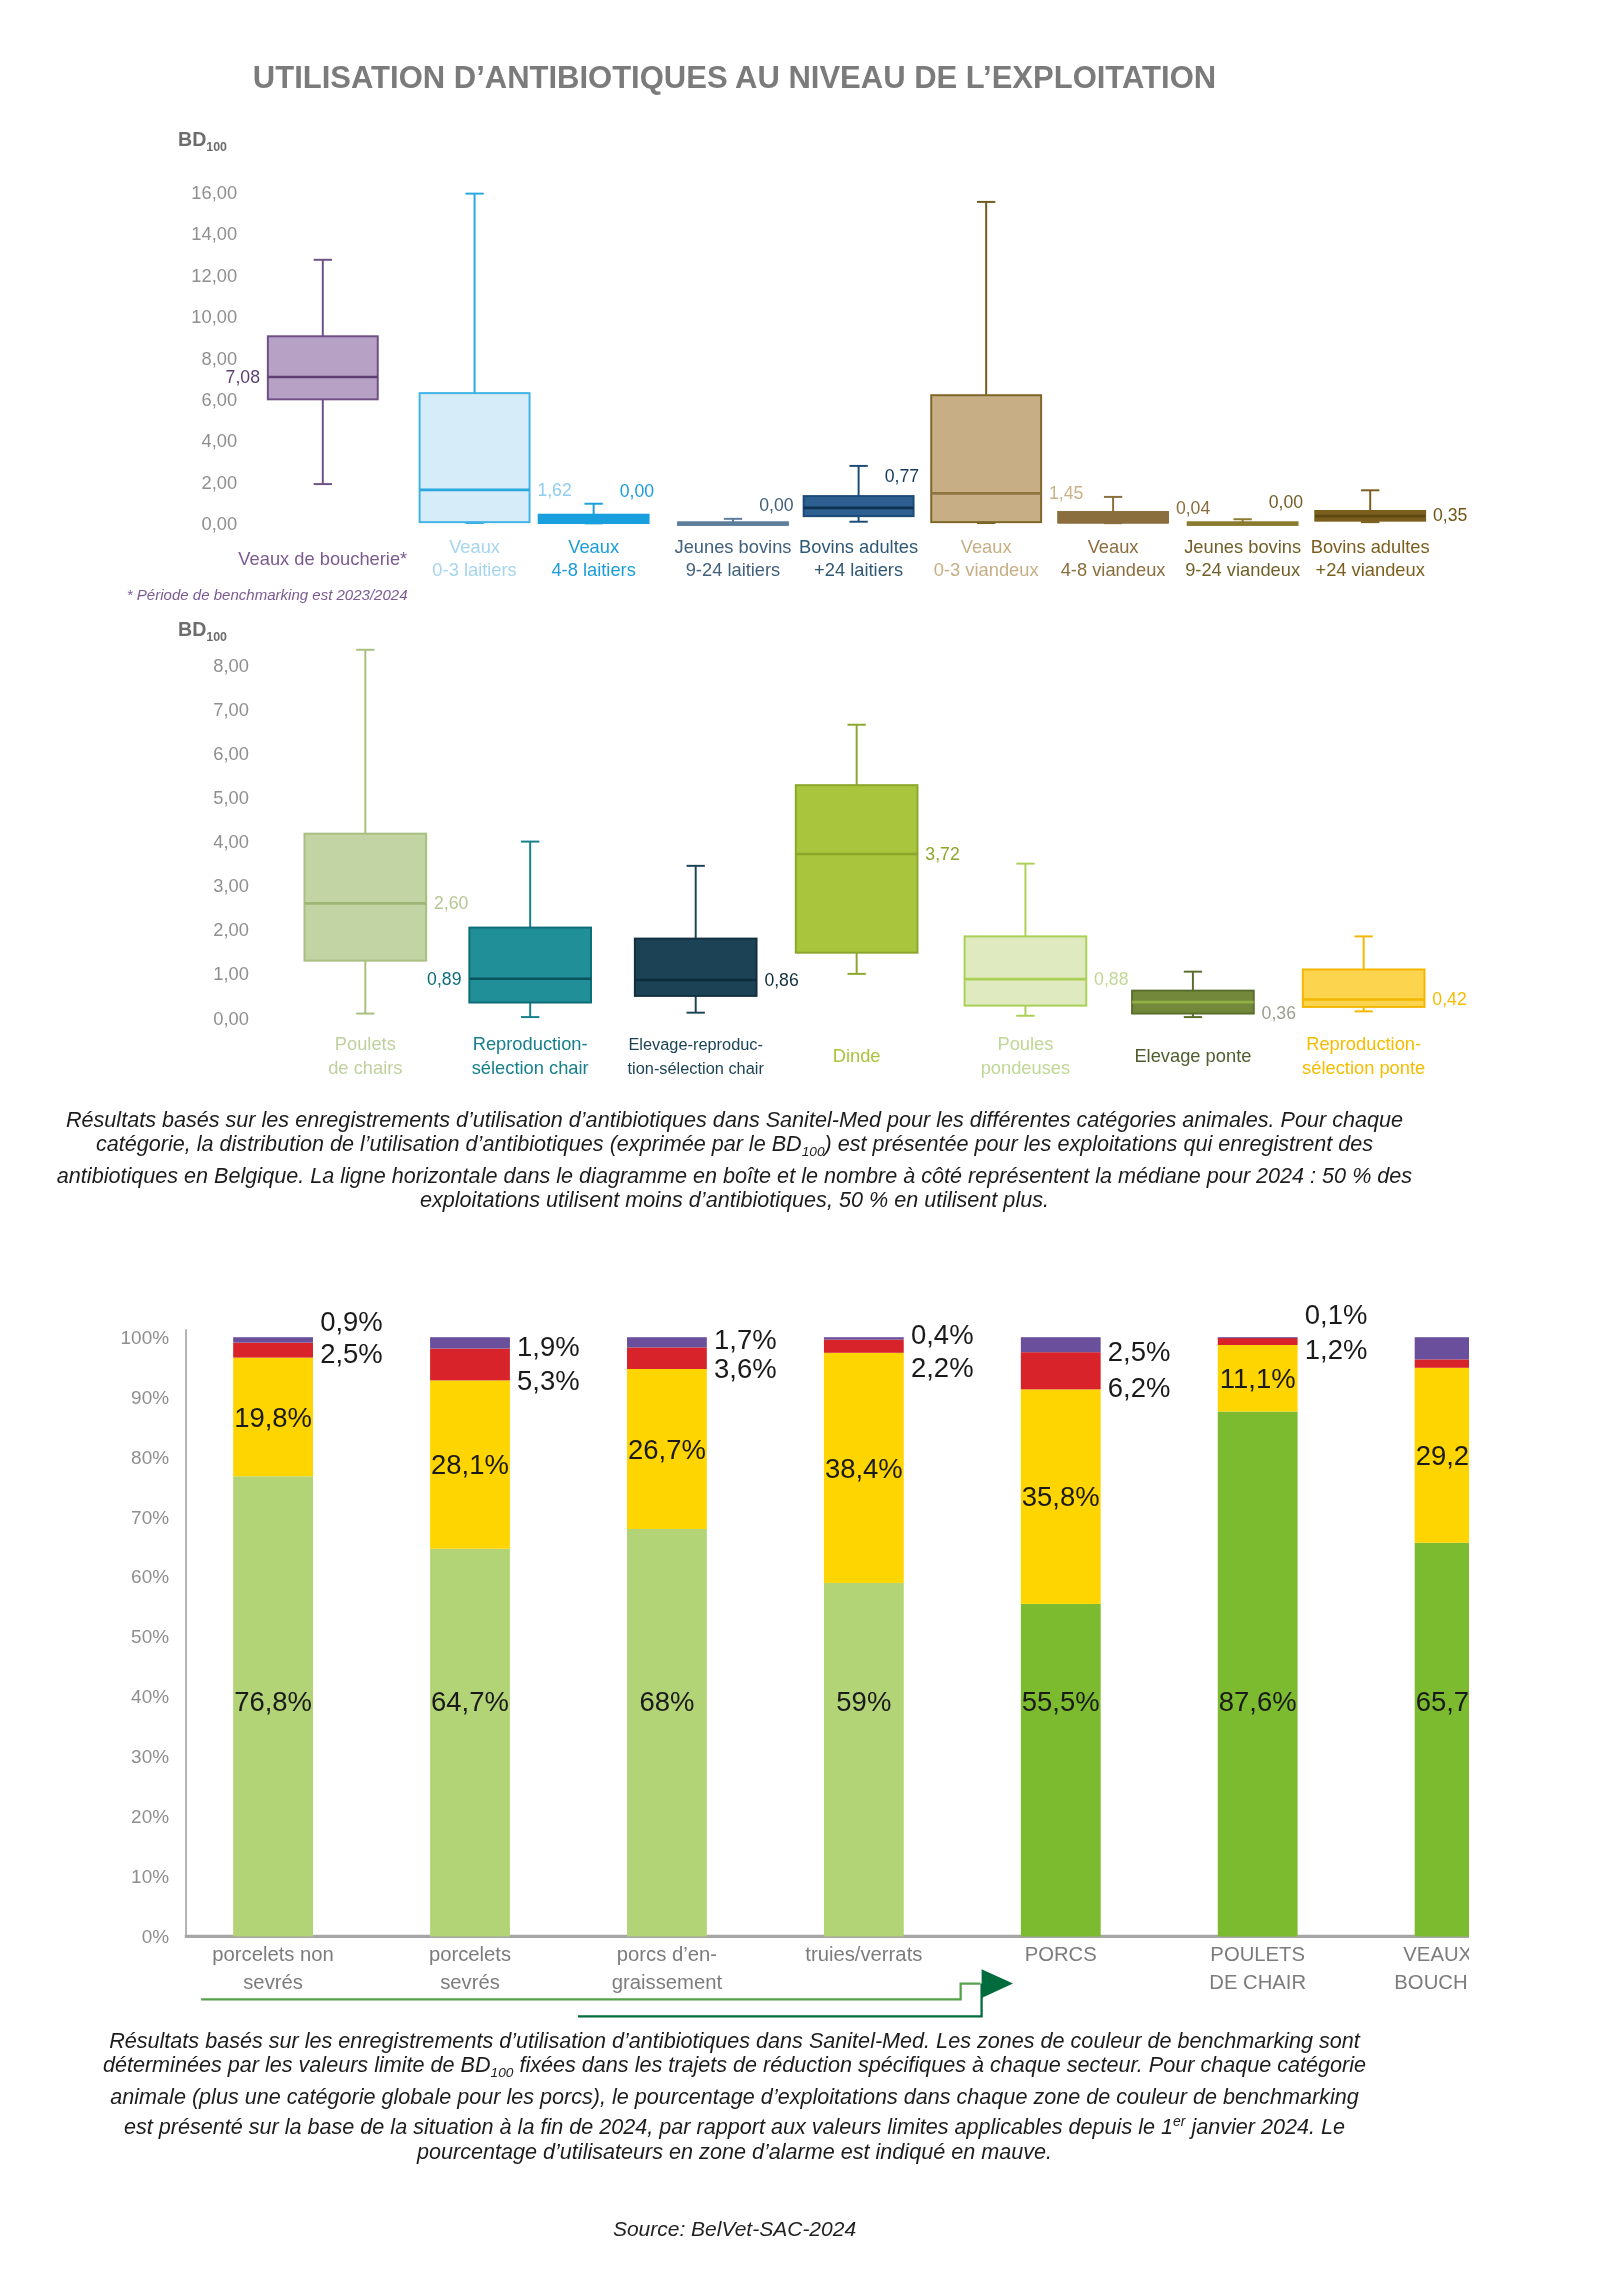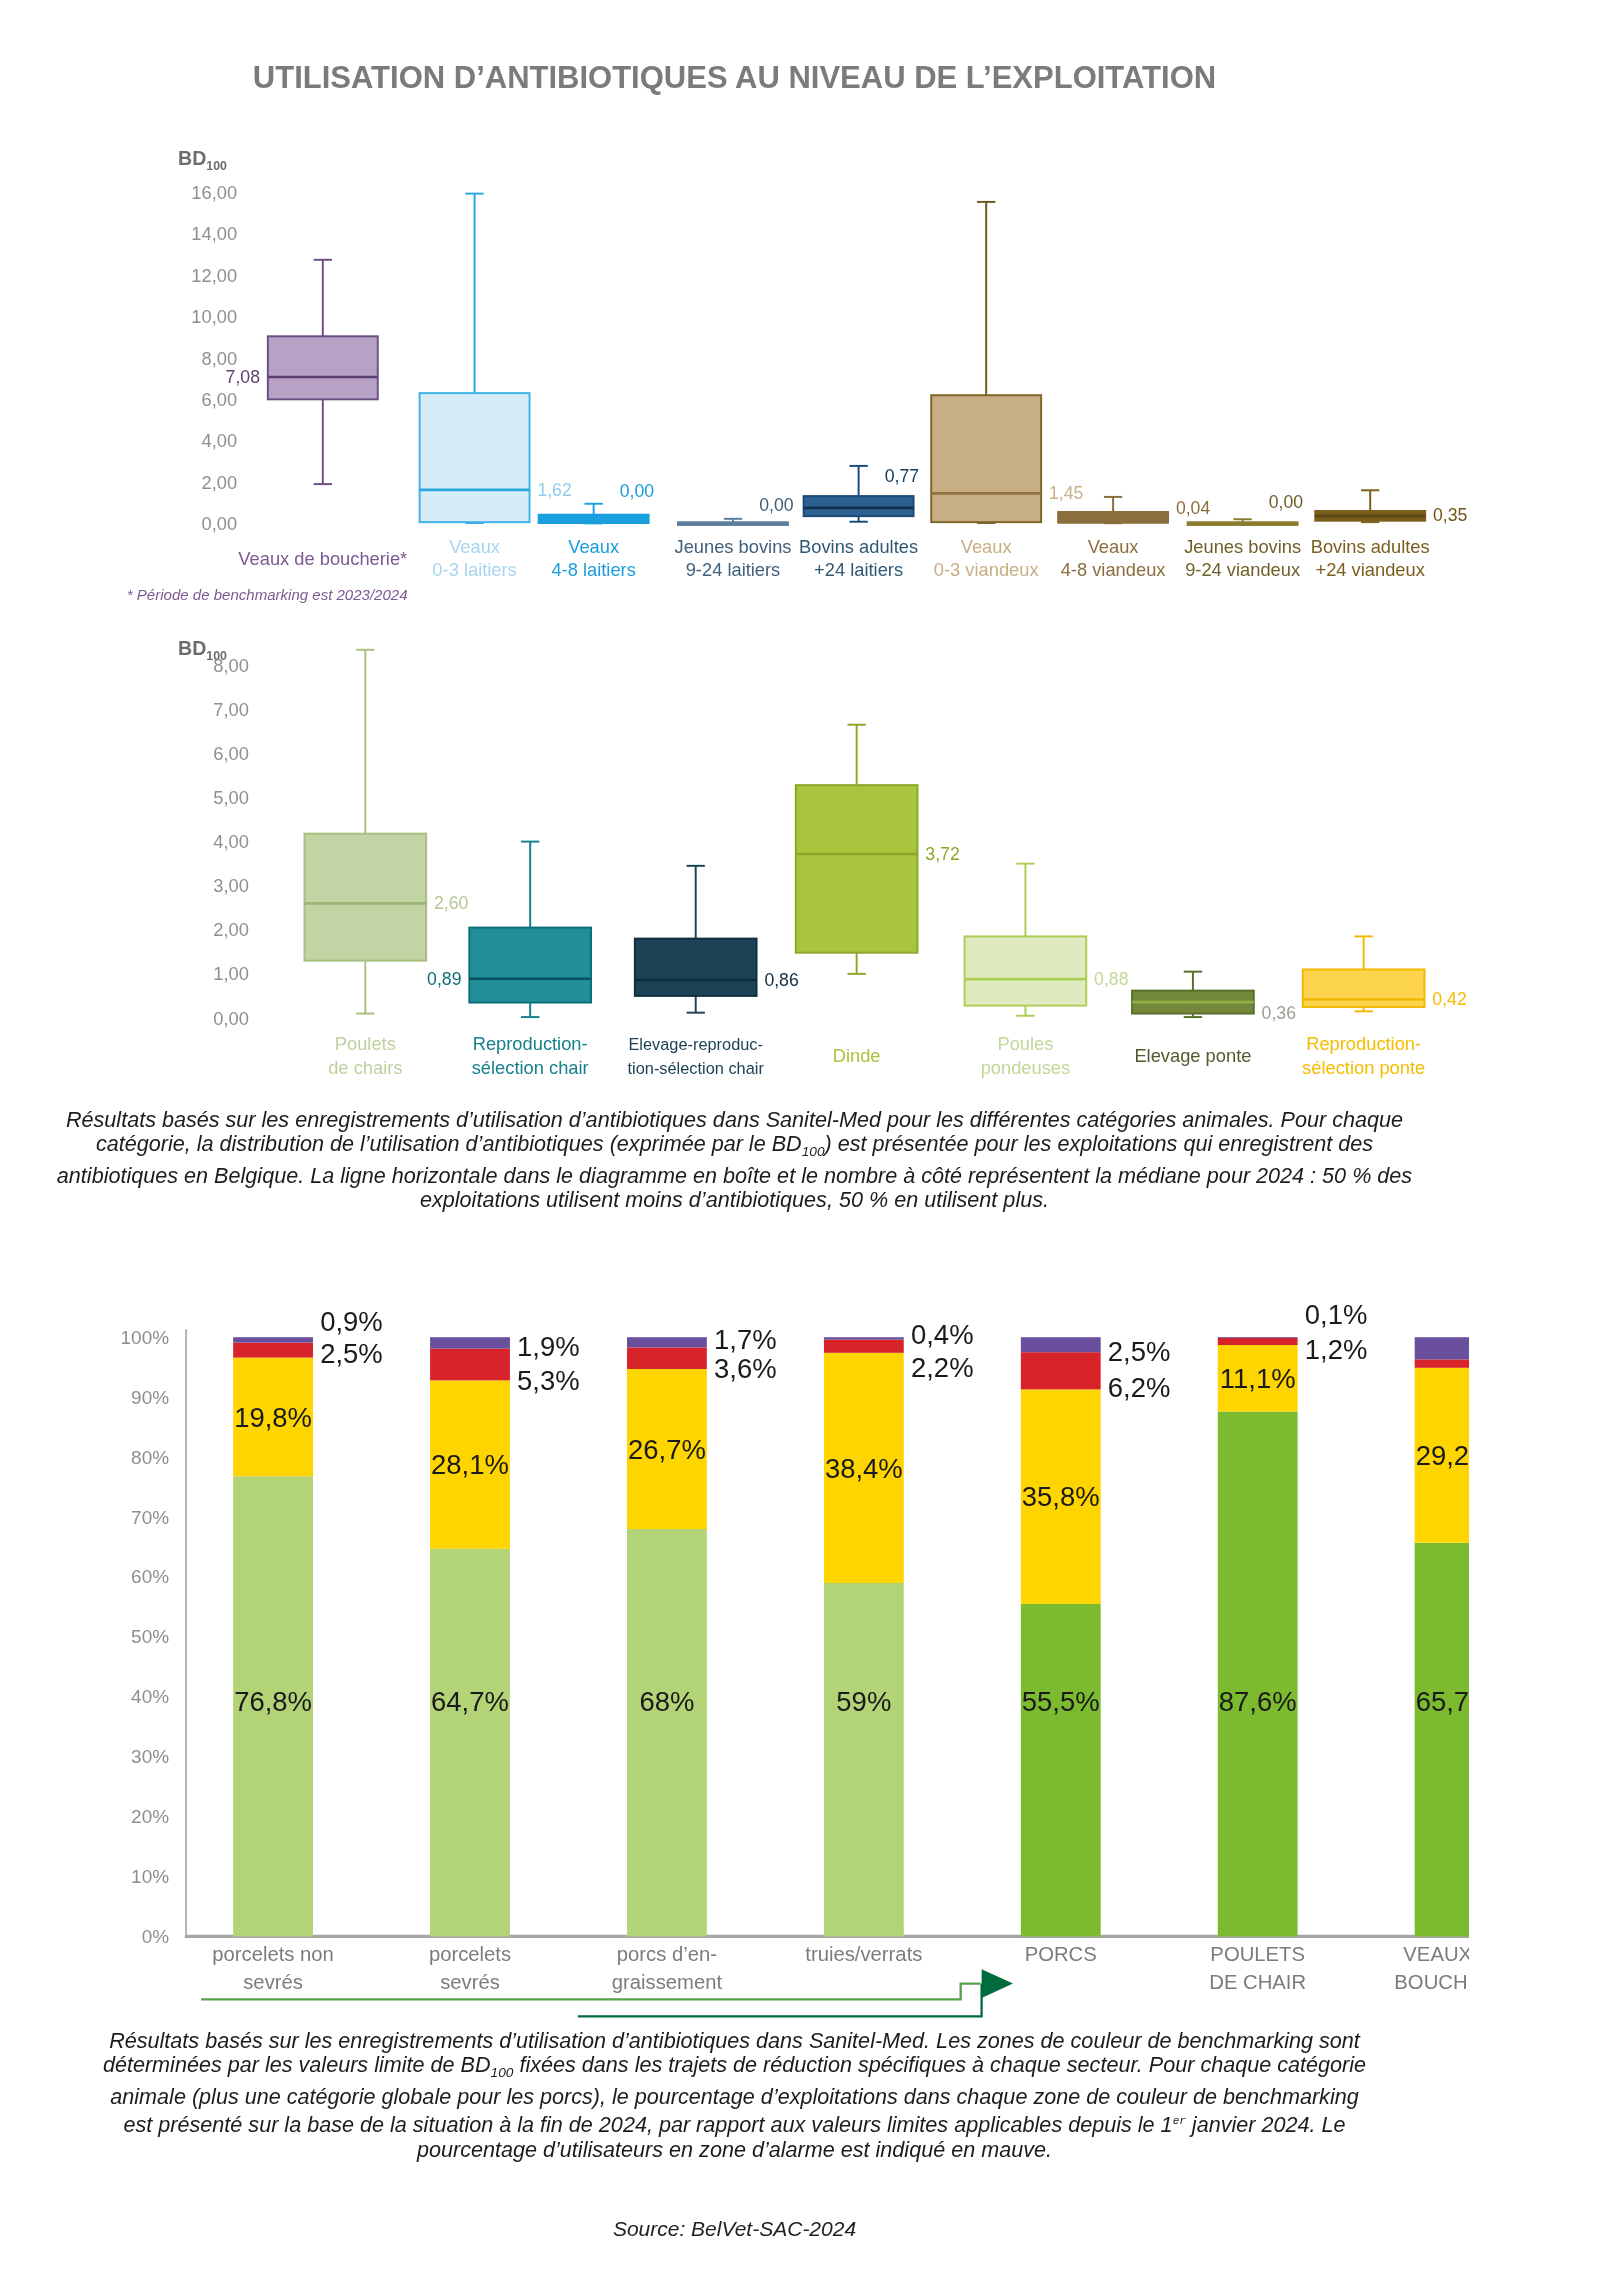--- a/index.html
+++ b/index.html
@@ -2,30 +2,30 @@
 <html style="font-size:10.5px"><head>
 <meta charset="utf-8">
 <style>
   html,body{margin:0;padding:0;background:#ffffff;}
   .page{position:relative;width:1469px;height:2295px;background:#ffffff;overflow:hidden;
         font-family:"Liberation Sans",sans-serif;}
   .title{position:absolute;left:0;right:0;text-align:center;font-weight:bold;color:#7b7b7b;
          font-size:31px;line-height:43px;letter-spacing:0px;}
   #title1{top:56px;}
   #title2{top:1249px;}
-  .bd-label{position:absolute;font-size:19.6px;font-weight:bold;color:#6d6d6d;margin-top:19px;}
+  .bd-label{position:absolute;font-size:19.6px;font-weight:bold;color:#6d6d6d;}
   .bd-label sub{font-size:12.4px;font-weight:bold;}
   #bd1{left:178px;top:128px;}
   #bd2{left:178px;top:618px;}
   .para{position:absolute;text-align:center;font-style:italic;color:#1c1c1c;
         font-size:21.6px;line-height:24px;}
   #para1{top:1108px;left:39px;right:39px;}
   #para2{top:2029px;left:98px;right:98px;}
   .para sub{font-size:13.7px;}
-  .para sup{font-size:11px;font-family:Liberation Mono, monospace;}
+  .para sup{font-size:14px;}
   #source{position:absolute;top:2217px;left:0;right:0;text-align:center;
           font-style:italic;font-size:21px;color:#222222;}
   #charts{position:absolute;left:0;top:0;}
   svg text{font-family:"Liberation Sans",sans-serif;}
 </style>
 </head>
 <body>
 
 <div class="page">
 

